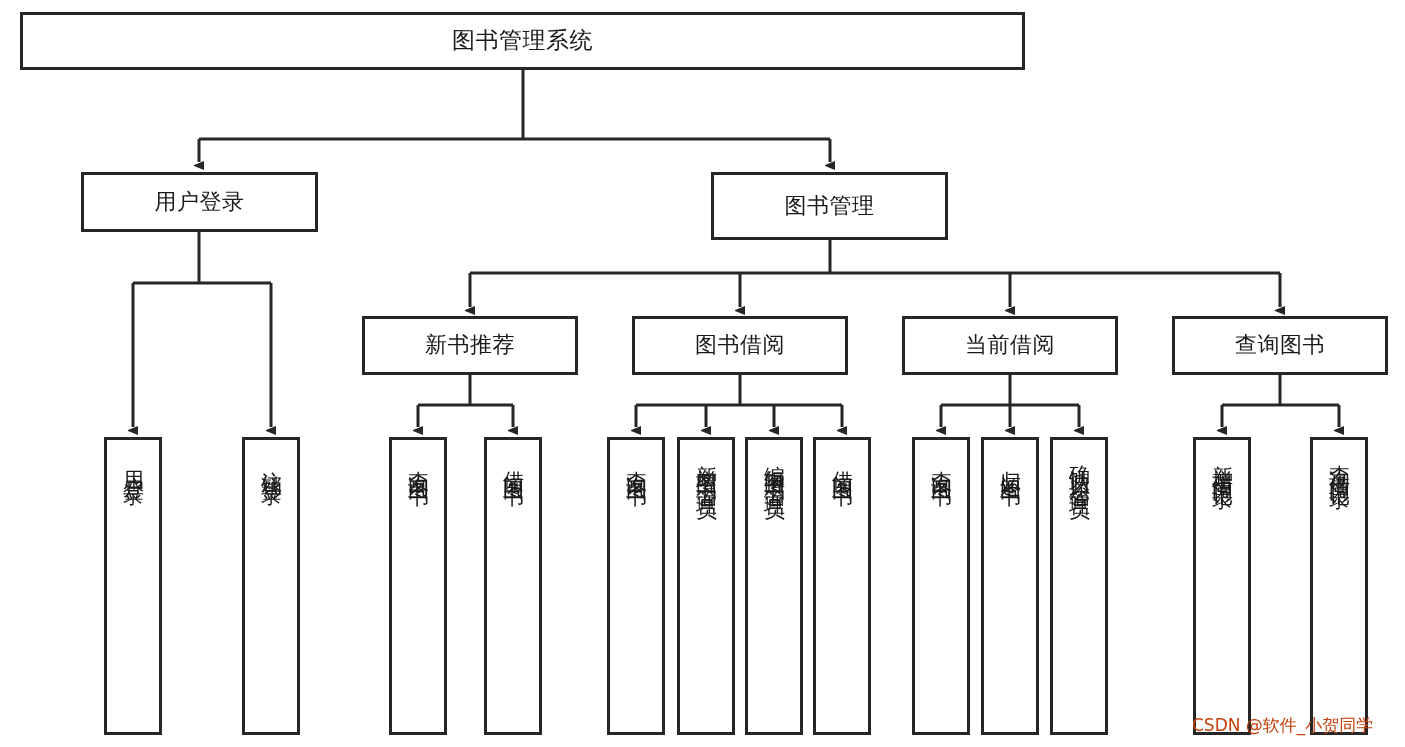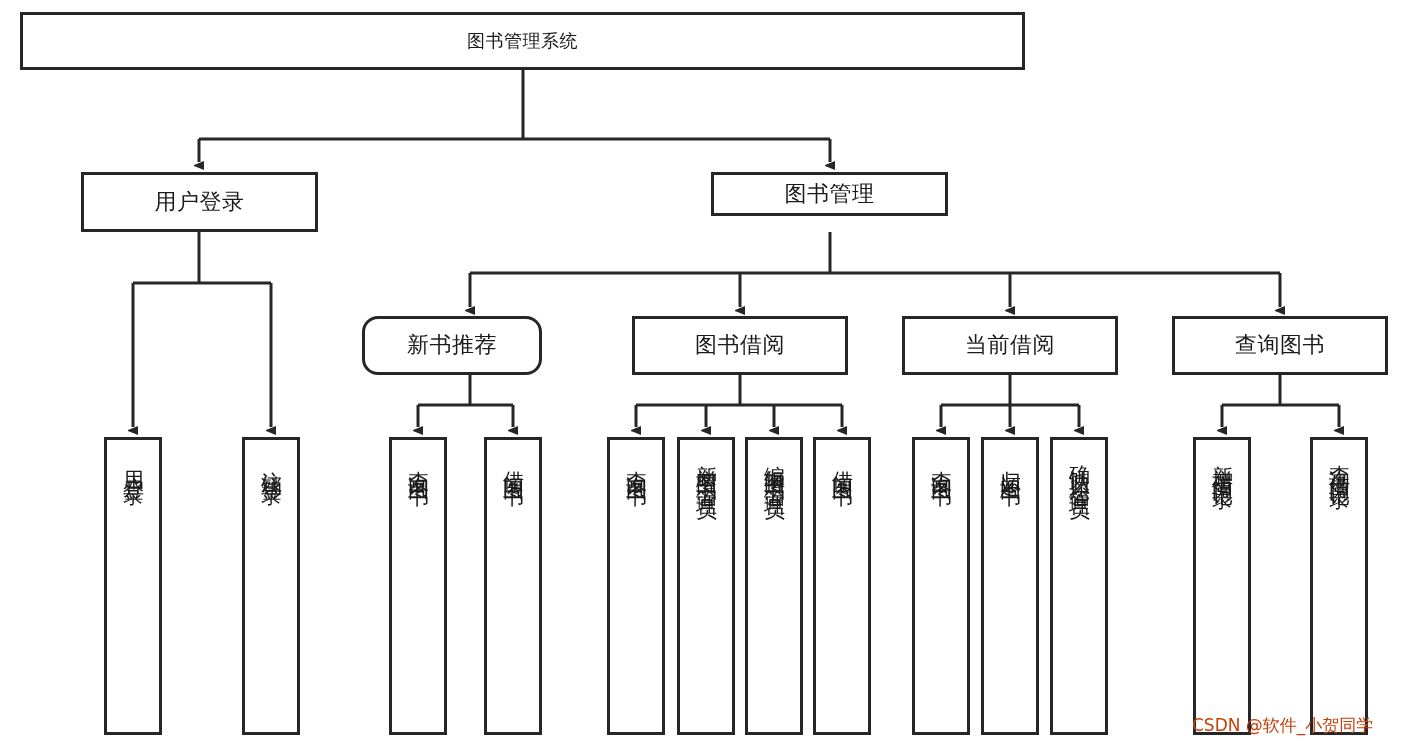--- a/index.html
+++ b/index.html
@@ -42,21 +42,21 @@
     text-align: center;
     line-height: 1.12;
     letter-spacing: 0.5px;
     white-space: nowrap;
   }
   
   .node.horiz .node-label {
     font-size: 22px;
   }
   .node.root .node-label {
-    font-size: 18px;
+    font-size: 23px;
   }
   
   .node.leaf {
     align-items: flex-start;
     justify-content: center;
     border-width: 3px;
   }
   .node.leaf .node-label {
     writing-mode: vertical-rl;
     text-orientation: upright;
@@ -136,25 +136,25 @@
     </g>
   </svg>
 
   <div class="node horiz root" style="left:20px; top:12px; width:1005px; height:58px;">
     <span class="node-label">图书管理系统</span>
   </div>
 
   <div class="node horiz" style="left:81px; top:172px; width:237px; height:60px;">
     <span class="node-label">用户登录</span>
   </div>
-  <div class="node horiz" style="left:711px; top:172px; width:237px; height:44px;">
+  <div class="node horiz" style="left:711px; top:172px; width:237px; height:68px;">
     <span class="node-label">图书管理</span>
   </div>
 
-  <div class="node horiz" style="left:362px; top:316px; width:180px; height:59px;border-radius:16px;">
+  <div class="node horiz" style="left:362px; top:316px; width:216px; height:59px;">
     <span class="node-label">新书推荐</span>
   </div>
   <div class="node horiz" style="left:632px; top:316px; width:216px; height:59px;">
     <span class="node-label">图书借阅</span>
   </div>
   <div class="node horiz" style="left:902px; top:316px; width:216px; height:59px;">
     <span class="node-label">当前借阅</span>
   </div>
   <div class="node horiz" style="left:1172px; top:316px; width:216px; height:59px;">
     <span class="node-label">查询图书</span>

